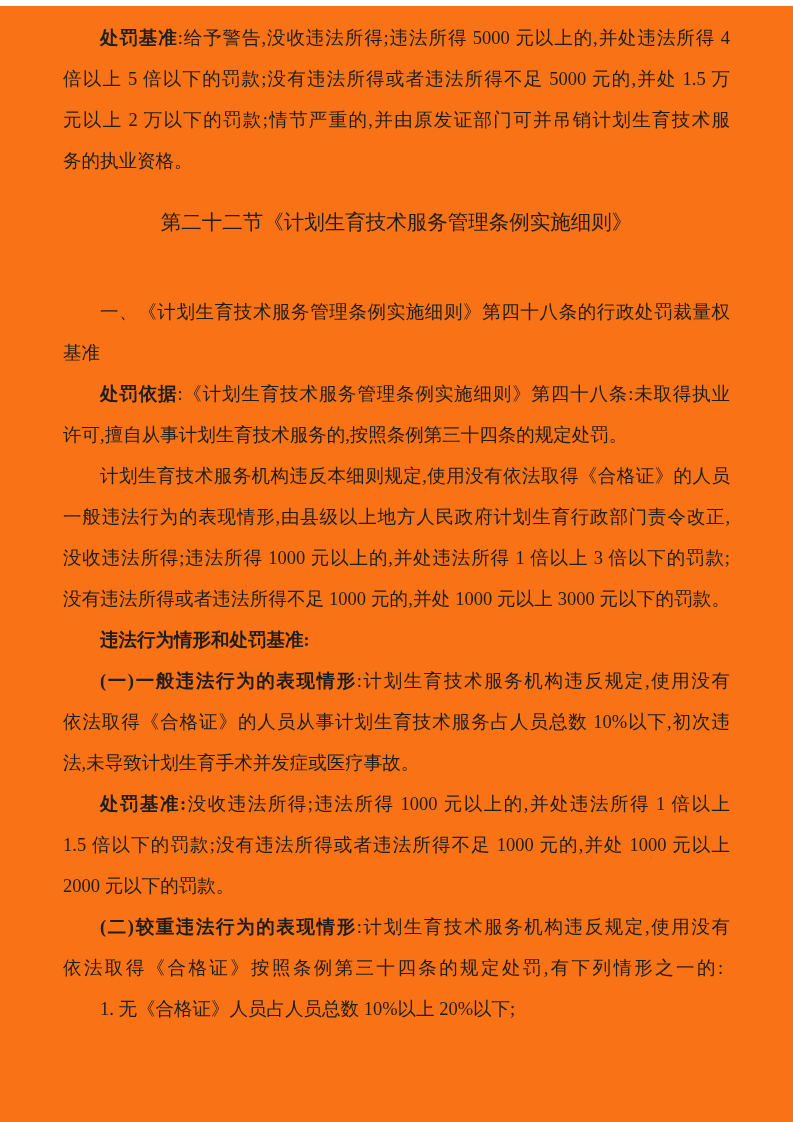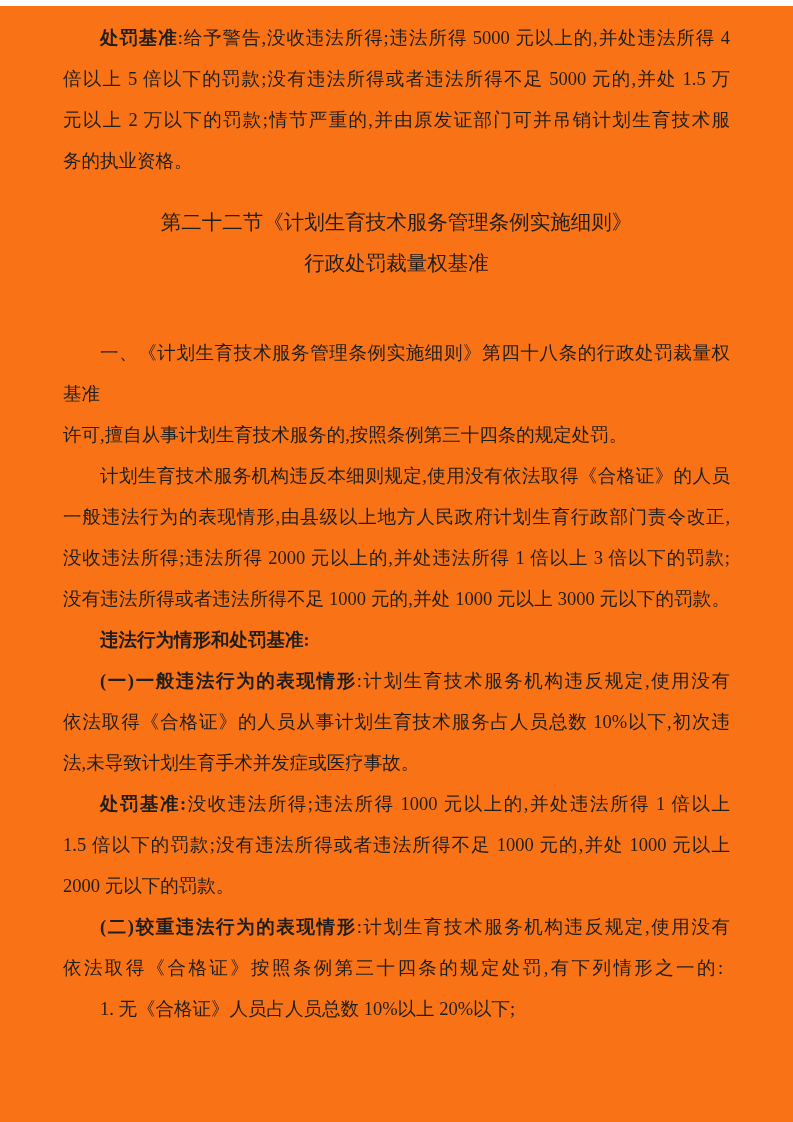--- a/index.html
+++ b/index.html
@@ -40,33 +40,33 @@
 
 <div class="page">
 
   <div class="line full indent"><b>处罚基准</b><span>:给予警告,没收违法所得;违法所得 5000 元以上的,并处违法所得 4</span></div>
   <div class="line full">倍以上 5 倍以下的罚款;没有违法所得或者违法所得不足 5000 元的,并处 1.5 万</div>
   <div class="line full">元以上 2 万以下的罚款;情节严重的,并由原发证部门可并吊销计划生育技术服</div>
   <div class="line">务的执业资格。</div>
 
   <div class="heading-block">
     <div class="line center">第二十二节《计划生育技术服务管理条例实施细则》</div>
-    <div class="line center">行政处罚裁量权基准</div>
   </div>
 
   <div class="spacer"></div>
 
   <div class="line full indent">一、《计划生育技术服务管理条例实施细则》第四十八条的行政处罚裁量权</div>
   <div class="line">基准</div>
 
+  <div class="line full indent"><b>处罚依据</b><span>:《计划生育技术服务管理条例实施细则》第四十八条:未取得执业</span></div>
   <div class="line">许可,擅自从事计划生育技术服务的,按照条例第三十四条的规定处罚。</div>
 
   <div class="line full indent">计划生育技术服务机构违反本细则规定,使用没有依法取得《合格证》的人员</div>
   <div class="line full">一般违法行为的表现情形,由县级以上地方人民政府计划生育行政部门责令改正,</div>
-  <div class="line full">没收违法所得;违法所得 2000 元以上的,并处违法所得 1 倍以上 3 倍以下的罚款;</div>
+  <div class="line full">没收违法所得;违法所得 1000 元以上的,并处违法所得 1 倍以上 3 倍以下的罚款;</div>
   <div class="line full">没有违法所得或者违法所得不足 1000 元的,并处 1000 元以上 3000 元以下的罚款。</div>
 
   <div class="line indent"><b>违法行为情形和处罚基准:</b></div>
 
   <div class="line full indent"><b>(一)一般违法行为的表现情形</b><span>:计划生育技术服务机构违反规定,使用没有</span></div>
   <div class="line full">依法取得《合格证》的人员从事计划生育技术服务占人员总数 10%以下,初次违</div>
   <div class="line">法,未导致计划生育手术并发症或医疗事故。</div>
 
   <div class="line full indent"><b>处罚基准:</b><span>没收违法所得;违法所得 1000 元以上的,并处违法所得 1 倍以上</span></div>
   <div class="line full">1.5 倍以下的罚款;没有违法所得或者违法所得不足 1000 元的,并处 1000 元以上</div>

